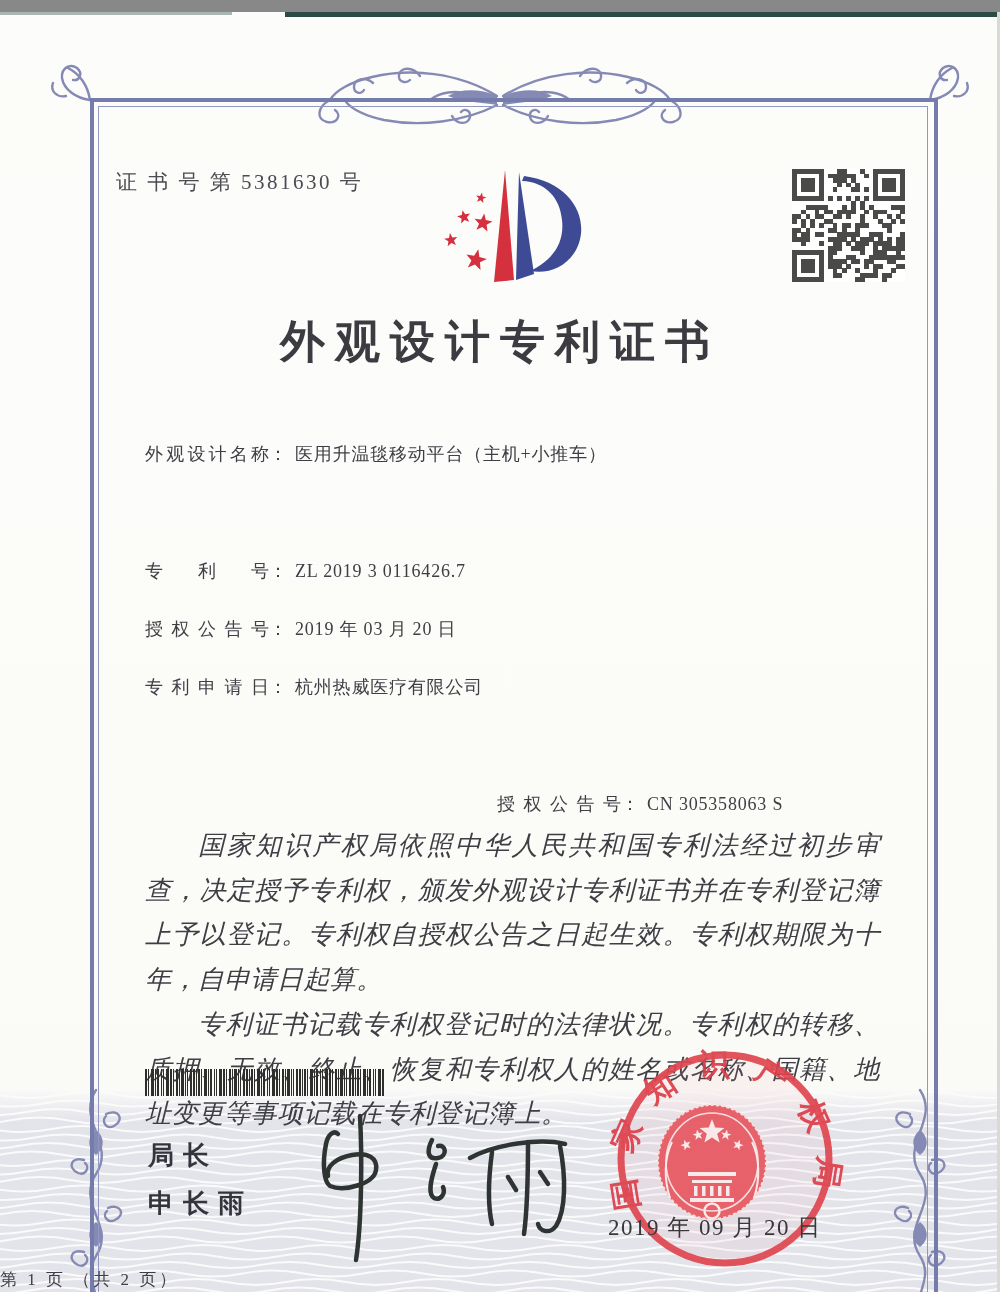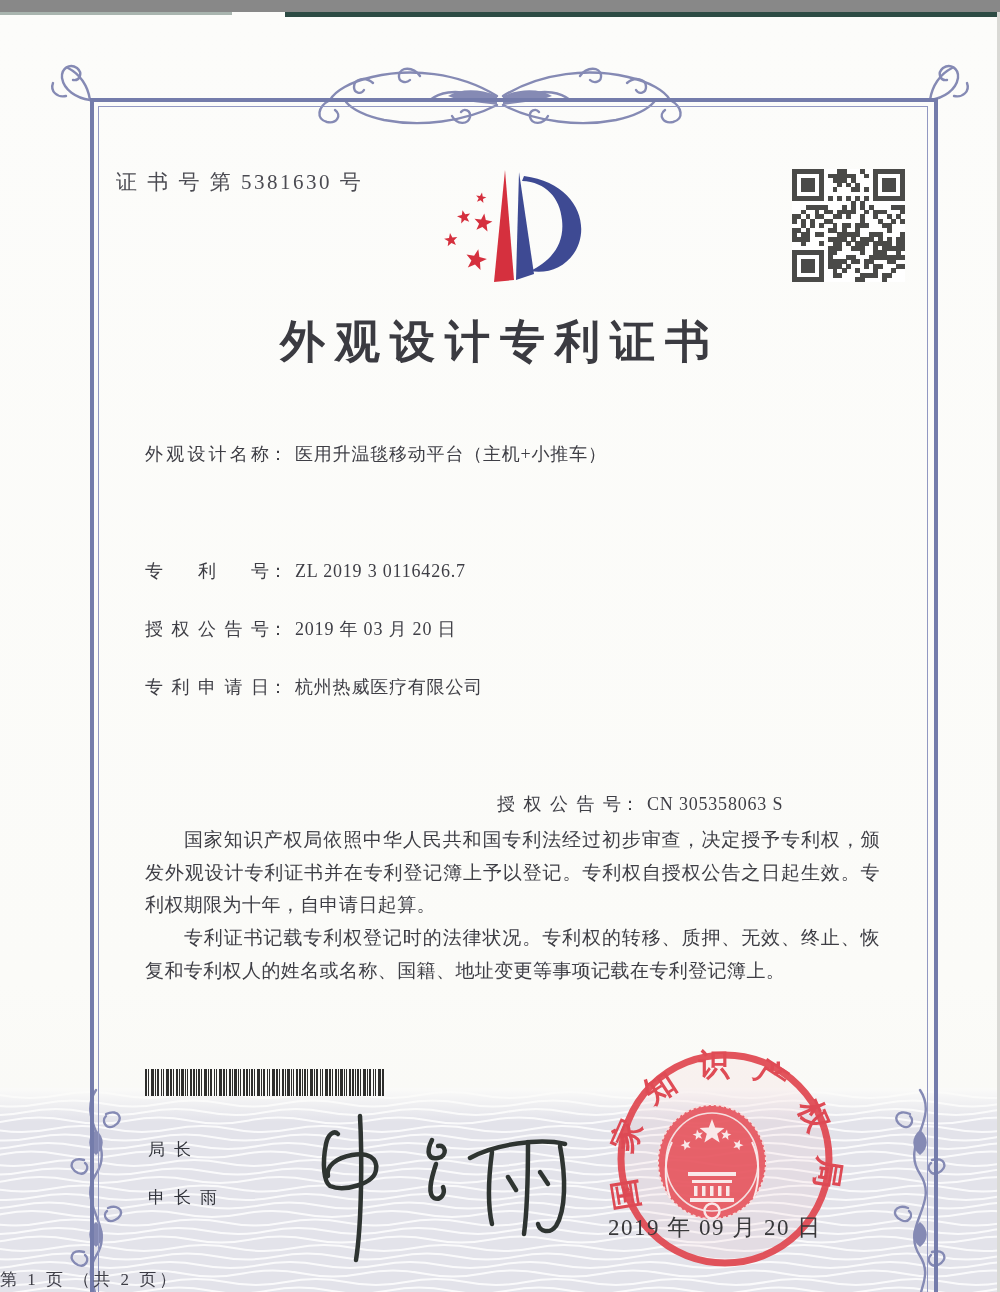--- a/index.html
+++ b/index.html
@@ -17,24 +17,24 @@
   .frame-inner{left:98px;top:94px;width:828px;height:1198px;border:1.5px solid #9298c2;border-bottom:none;}
   
   .certno{left:116px;top:156px;font-size:21px;letter-spacing:2.5px;color:#4b4b52;}
   .title{left:0;top:300px;width:100%;text-align:center;font-size:45px;font-weight:bold;
          letter-spacing:10px;color:#3b3b41;}
   .field{font-size:18px;color:#3e3e45;line-height:1.62;white-space:nowrap;}
   .flabel{display:inline-block;width:124px;text-align:justify;text-align-last:justify;}
   .fcolon{display:inline-block;margin-right:8px;}
   .fvalue{display:inline-block;vertical-align:top;max-width:580px;letter-spacing:0.8px;white-space:normal;}
   .paras{left:145px;top:812px;width:735px;}
-  .paras p{margin:0;font-size:19px;line-height:1.72;text-indent:2.05em;text-align:justify;
-           color:#3e3e45;letter-spacing:0.4px;}
-  .official{font-family:"Liberation Sans","DejaVu Sans",sans-serif;font-size:17px;
-            letter-spacing:9px;color:#33353c;font-weight:400;}
+  .paras p{margin:0;font-size:26px;line-height:1.72;text-indent:2.05em;text-align:justify;
+           color:#3e3e45;letter-spacing:0.4px;font-style:italic;}
+  .official{font-family:"Liberation Sans","DejaVu Sans",sans-serif;font-size:26px;
+            letter-spacing:9px;color:#33353c;font-weight:700;}
   .seal-date{left:608px;top:1200px;font-size:23px;letter-spacing:1.5px;color:#38383a;z-index:6;}
   .footer{left:0;top:1256px;width:100%;font-size:17px;letter-spacing:3px;color:#3d3d46;}
   svg{display:block;}
   .z1{z-index:1}.z2{z-index:2}.z3{z-index:3}.z4{z-index:4}.z5{z-index:5}
 </style>
 </head>
 <body>
 
 <div id="page">
 

